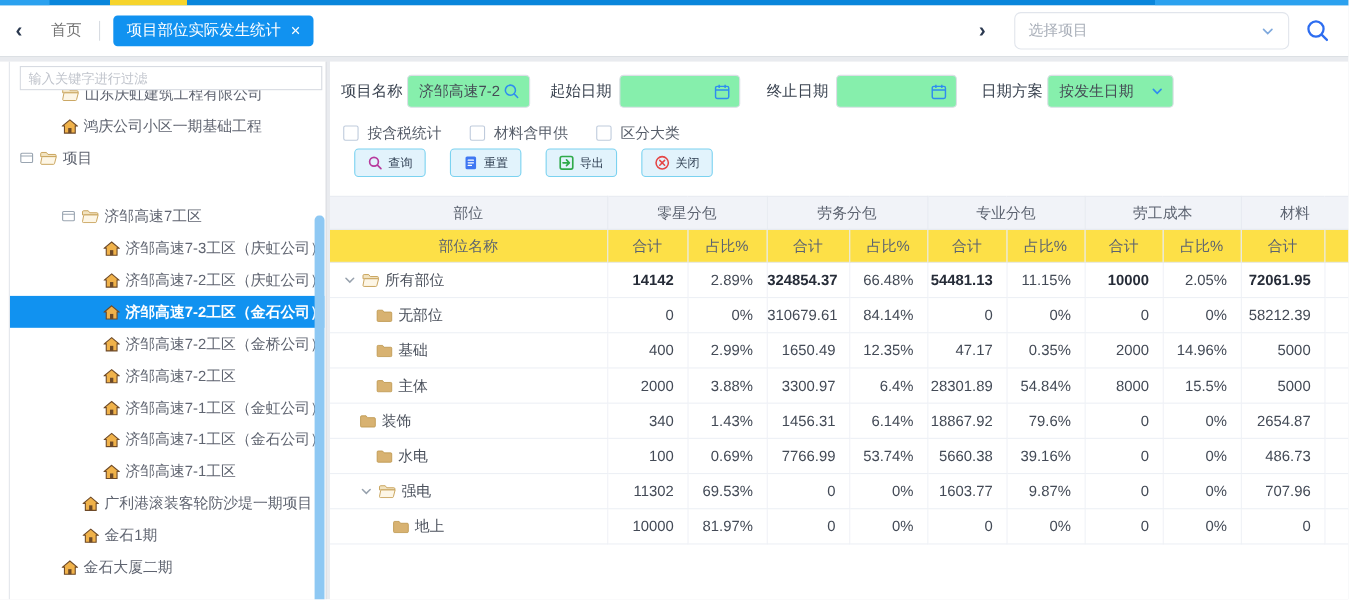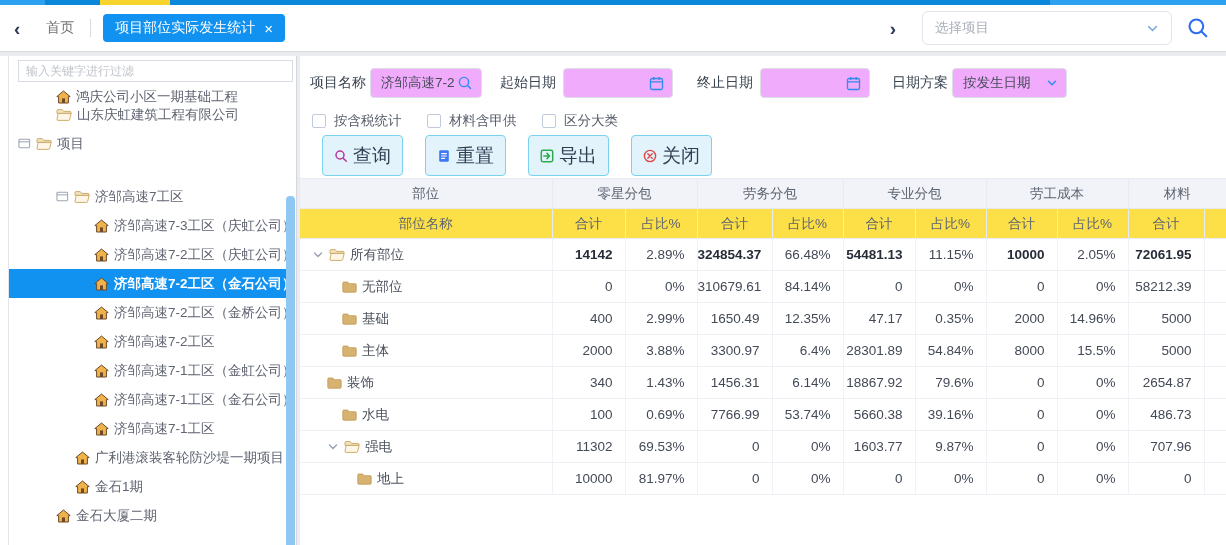--- a/index.html
+++ b/index.html
@@ -48,39 +48,39 @@
   .ticon svg { display:block; }
   .ticon.expander { margin-right:5px; }
   .sb-scroll { position:absolute; right:1px; top:140px; width:9px; height:400px; background:#8ec8f3;
                border-radius:4px; z-index:5; }
 
   
   .main { position:absolute; left:300px; top:56px; width:926px; height:489px; background:#fff; }
   .form-row { position:absolute; top:12px; left:10px; height:30px; display:flex; align-items:center;
               font-size:14px; color:#3a4350; }
   .flabel { flex-shrink:0; }
-  .finput { height:30px; border:1px solid #dcdfe6; border-radius:4px; background:#f0abfc; display:flex;
+  .finput { height:30px; border:1px solid #dcdfe6; border-radius:4px; background:#86efac; display:flex;
             align-items:center; padding:0 8px 0 10px; font-size:13.5px; color:#454b55; cursor:pointer; }
   .finput .fval { flex:1; white-space:nowrap; overflow:hidden; }
   .in-proj { width:112px; margin-left:4px; }
   .in-date1 { width:110px; margin-left:7px; }
   .in-date2 { width:110px; margin-left:7px; }
   .in-select { width:115px; margin-left:4px; }
   .lbl-start { margin-left:18px; }
   .lbl-end { margin-left:24px; }
   .lbl-plan { margin-left:22px; }
 
   .check-row { position:absolute; top:56px; left:12px; display:flex; align-items:center; }
   .chk { display:flex; align-items:center; margin-right:25px; cursor:pointer; width:90px; }
   .chk .box { width:14px; height:14px; border:1px solid #bfcbdc; border-radius:2px; background:#fff; flex-shrink:0; }
   .chk-label { margin-left:8px; font-size:13.5px; color:#555c68; }
 
   .btn-row { position:absolute; top:79px; left:22px; display:flex; gap:22px; }
-  .tbtn { display:inline-flex; align-items:center; gap:5px; height:41px; padding:0 11px;
-          background:#e2f3fc; border:1px solid #7bd2f0; border-radius:4px; font-size:19px;
+  .tbtn { display:inline-flex; align-items:center; gap:5px; height:26px; padding:0 11px;
+          background:#e2f3fc; border:1px solid #7bd2f0; border-radius:4px; font-size:11px;
           color:#2f3f52; cursor:pointer; font-family:inherit;text-align:right; }
   .tbtn svg { display:block; }
 
   table.grid { position:absolute; top:122px; left:0; width:926px; border-collapse:collapse;
                table-layout:fixed; font-size:13.5px; }
   .grid thead th { height:30px; background:#f1f3f8; border:1px solid #e7eaf1; font-weight:normal;
                    color:#5c6370; text-align:center; }
   .grid thead tr.sub th { background:#fde047;margin-top:16px; }
   .grid th:first-child, .grid td:first-child { border-left:none; }
   .grid th:last-child, .grid td:last-child { border-right:none; }
@@ -126,37 +126,37 @@
       <svg width="24" height="24" viewBox="0 0 22 22">
           <circle cx="9.5" cy="9.5" r="6.3" fill="none" stroke="#2d6df0" stroke-width="1.9"></circle>
           <path d="M14.4 14.4 L18.6 18.6" stroke="#2d6df0" stroke-width="1.9" stroke-linecap="round"></path>
         </svg>
     </span>
   </div>
 
   <div class="sidebar">
     <input class="filter" placeholder="输入关键字进行过滤" style="">
     <div class="tree">
-        <div class="tree-item" style="padding-left: 47px;">
-          <span class="ticon">
-            <svg width="15" height="14" viewBox="0 0 15 14">
-              <path d="M7.5 1 L14.2 6.6 H12.4 V13 H2.6 V6.6 H0.8 Z" fill="#f0b24a" stroke="#6e4a28" stroke-width="1"></path>
-              <rect x="6" y="8.4" width="3" height="4.6" fill="#6e4a28"></rect>
-            </svg>
-          </span>
-          <span class="tree-label">鸿庆公司小区一期基础工程</span>
-        </div>
         <div class="tree-item cut" style="padding-left: 47px;">
           <span class="ticon">
             <svg width="16" height="13" viewBox="0 0 16 13">
               <path d="M1 2.6 a1 1 0 0 1 1-1 h4.2 l1.4 1.8 h6.4 a1 1 0 0 1 1 1 v1 H1z" fill="#f2e3c0" stroke="#c9a55e" stroke-width="0.9"></path>
               <path d="M2.6 5.4 h12.6 l-1.6 6.2 a1 1 0 0 1 -1 .8 H2 a1 1 0 0 1 -1-1 l1-5.2z" fill="#fdf6e6" stroke="#c9a55e" stroke-width="0.9"></path>
             </svg>
           </span>
           <span class="tree-label">山东庆虹建筑工程有限公司</span>
+        </div>
+        <div class="tree-item" style="padding-left: 47px;">
+          <span class="ticon">
+            <svg width="15" height="14" viewBox="0 0 15 14">
+              <path d="M7.5 1 L14.2 6.6 H12.4 V13 H2.6 V6.6 H0.8 Z" fill="#f0b24a" stroke="#6e4a28" stroke-width="1"></path>
+              <rect x="6" y="8.4" width="3" height="4.6" fill="#6e4a28"></rect>
+            </svg>
+          </span>
+          <span class="tree-label">鸿庆公司小区一期基础工程</span>
         </div>
         <div class="tree-item" style="padding-left: 9px;">
           <span class="ticon expander">
             <svg width="13" height="13" viewBox="0 0 14 14">
               <rect x="1" y="2.5" width="11.5" height="9" rx="1" fill="#fff" stroke="#9aa5b1" stroke-width="1.1"></rect>
               <path d="M1 5.2 h11.5" stroke="#9aa5b1" stroke-width="1.1"></path>
             </svg>
           </span>
           <span class="ticon">
             <svg width="16" height="13" viewBox="0 0 16 13">

